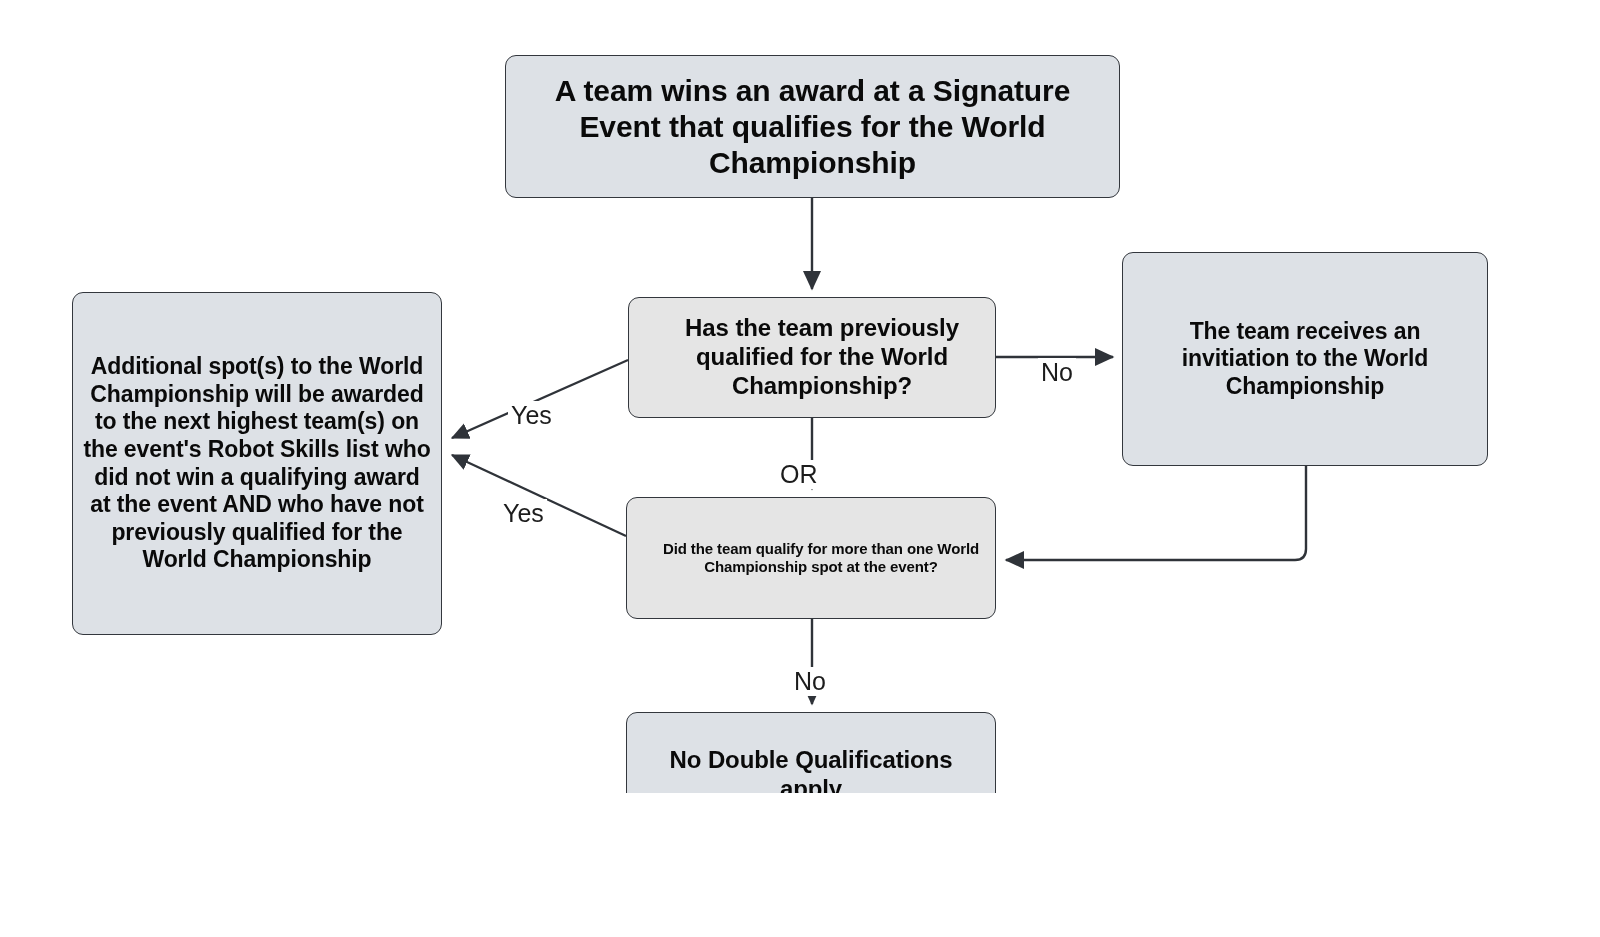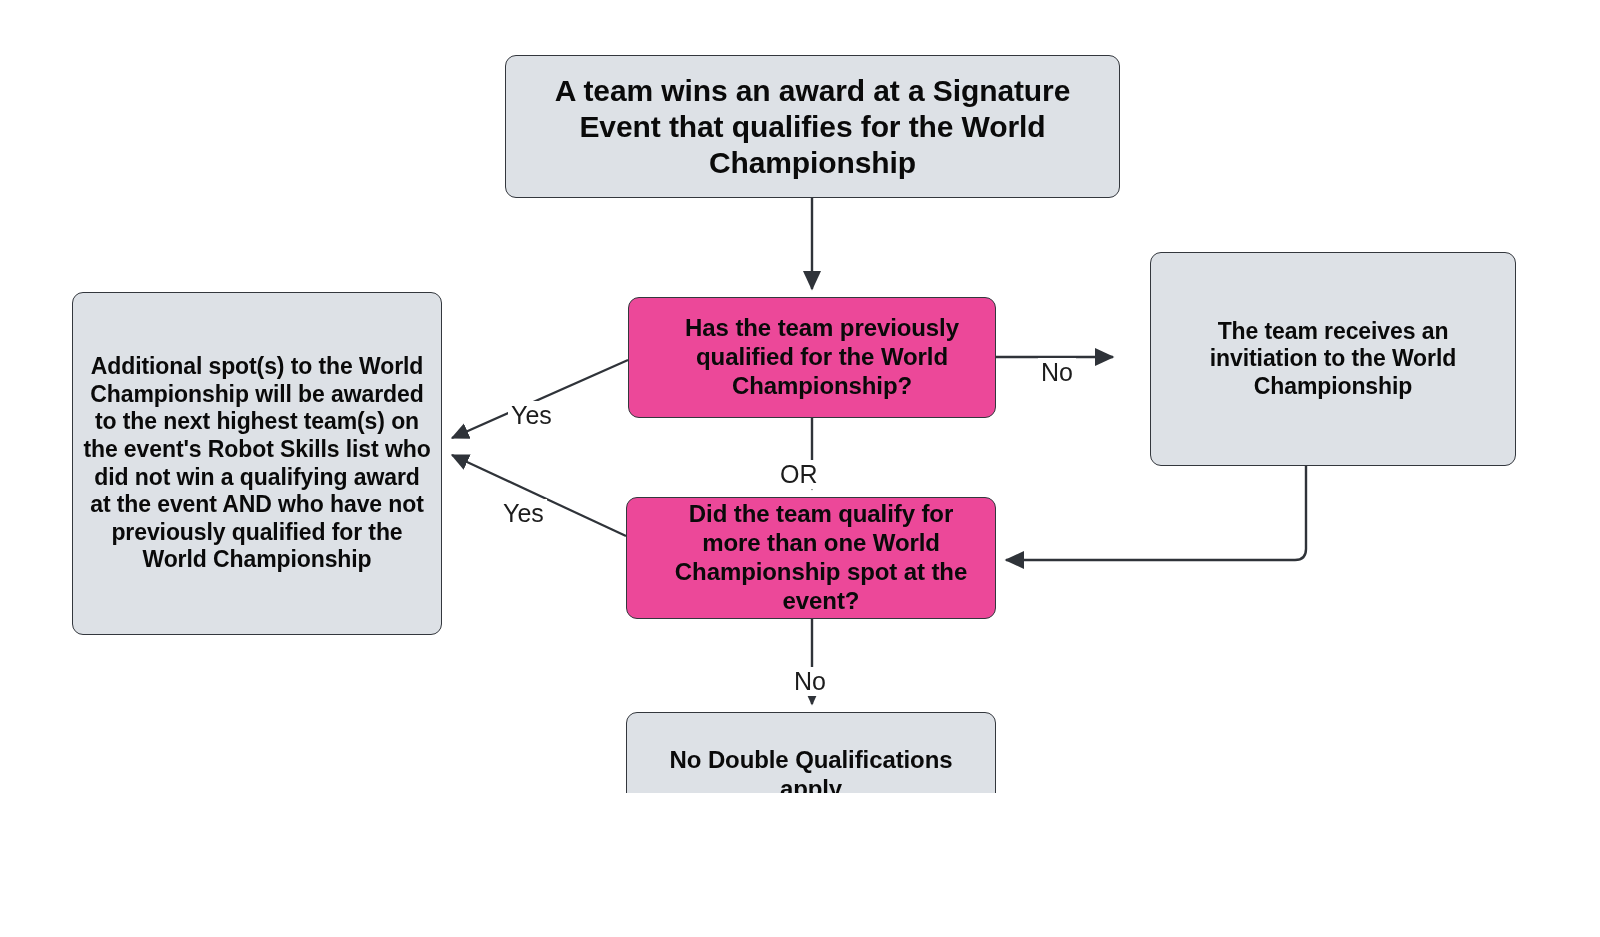--- a/index.html
+++ b/index.html
@@ -34,38 +34,37 @@
     text-align: center;
     border: 1.6px solid #33373d;
     border-radius: 11px;
     font-weight: bold;
     color: #0a0a0a;
     line-height: 1.20;
     padding: 4px 10px;
     letter-spacing: -0.1px;
   }
   .node-gray { background: #dde1e6; }
-  .node-pink { background: #ec4899; padding-left: 30px; }
+  .node-pink { background: #e5e5e5; padding-left: 30px; }
 
   #node-start {
     left: 505px; top: 55px; width: 615px; height: 143px;
     font-size: 30px;
   }
   #node-decision-1 {
     left: 628px; top: 297px; width: 368px; height: 121px;
     font-size: 24px;
   }
   #node-decision-2 {
     left: 626px; top: 497px; width: 370px; height: 122px;
-    font-size: 24px;
+    font-size: 15px;
   }
   #node-invitation {
     left: 1122px; top: 252px; width: 366px; height: 214px;
     font-size: 23px;
-    margin-left: 28px;
   }
   #node-additional-spots {
     left: 72px; top: 282px; width: 370px; height: 343px;
     font-size: 23px;
     margin-top: 10px;
   }
   #node-no-double {
     left: 626px; top: 712px; width: 370px; height: 126px;
     font-size: 24px;
   }

